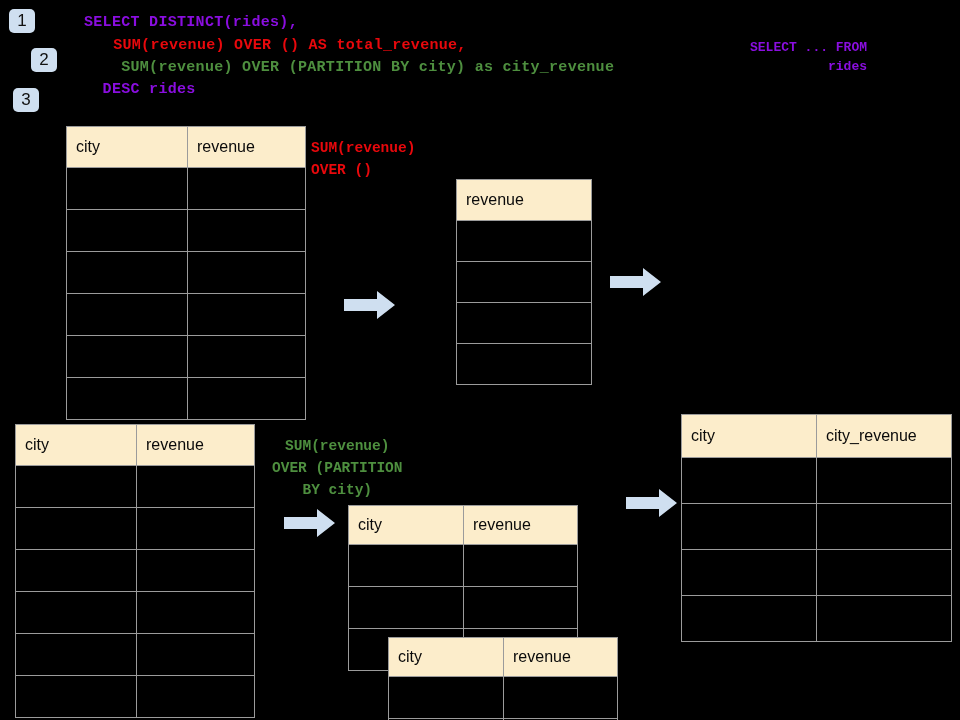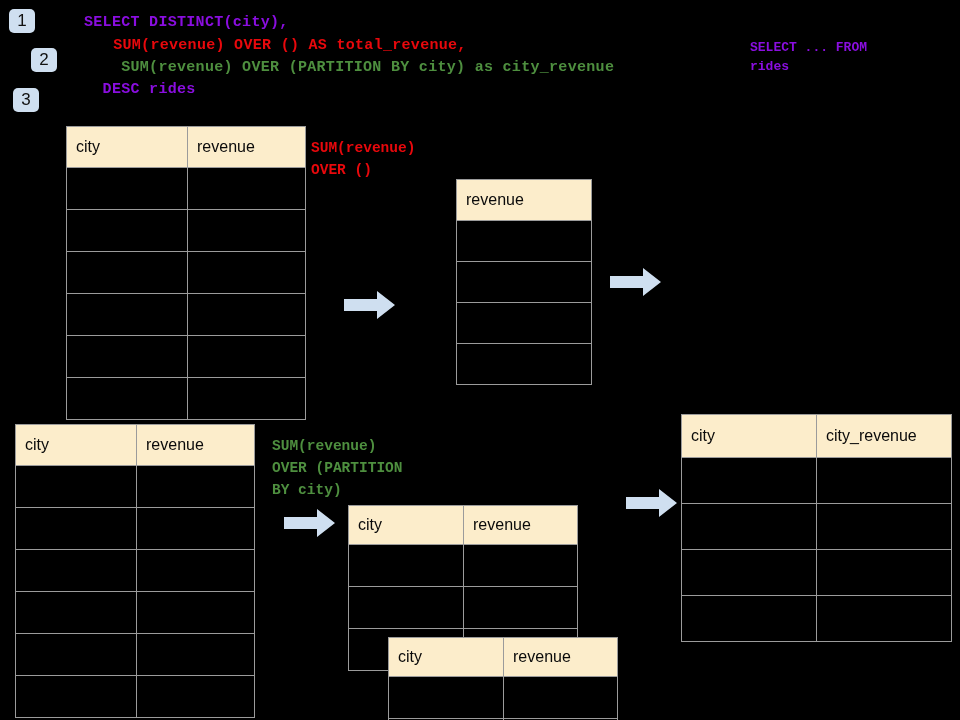--- a/index.html
+++ b/index.html
@@ -36,21 +36,21 @@
     position: absolute;
     font-family: "Liberation Mono", monospace;
     font-size: 15px;
     font-weight: bold;
     line-height: 21.5px;
     white-space: pre;
     letter-spacing: 0.3px;
   }
   .c-purple { color: #8a0ee0; }
   .c-red    { color: #e8080c; }
-  .c-green  { color: #4e8f3f; }
+  .c-green  { color: #4e8f3f; text-align: center; }
 
   .side-note {
     position: absolute;
     font-family: "Liberation Mono", monospace;
     font-size: 13px;
     font-weight: bold;
     line-height: 19px;
     white-space: pre;
     color: #8a0ee0;
   }
@@ -96,26 +96,26 @@
 </style>
 </head>
 <body>
 
 <div id="canvas">
 
   <div class="badge" style="left: 9px; top: 9px;">1</div>
   <div class="badge" style="left: 31px; top: 48px;">2</div>
   <div class="badge" style="left: 13px; top: 88px;">3</div>
 
-  <div class="code-block c-purple" style="left:84px; top:12px;">SELECT DISTINCT(city),</div>
+  <div class="code-block c-purple" style="left:84px; top:12px;">SELECT DISTINCT(rides),</div>
   <div class="code-block c-red" style="left:76px; top:35px;">    SUM(revenue) OVER () AS total_revenue,</div>
   <div class="code-block c-green" style="left:84px; top:57px;">    SUM(revenue) OVER (PARTITION BY city) as city_revenue</div>
   <div class="code-block c-purple" style="left:84px; top:79px;">  DESC rides</div>
 
-  <div class="side-note" style="left:750px; top:38px;">SELECT ... FROM
+  <div class="side-note" style="left:750px; top:38px;text-align:right;">SELECT ... FROM
 rides</div>
 
   <div class="note c-red" style="left:311px; top:137px;">SUM(revenue)
 OVER ()</div>
   <div class="note c-green" style="left:272px; top:435px;">SUM(revenue)
 OVER (PARTITION
 BY city)</div>
 
   <div id="tables-host">
       <table class="tbl" style="left: 66px; top: 126px; width: 239px;">

